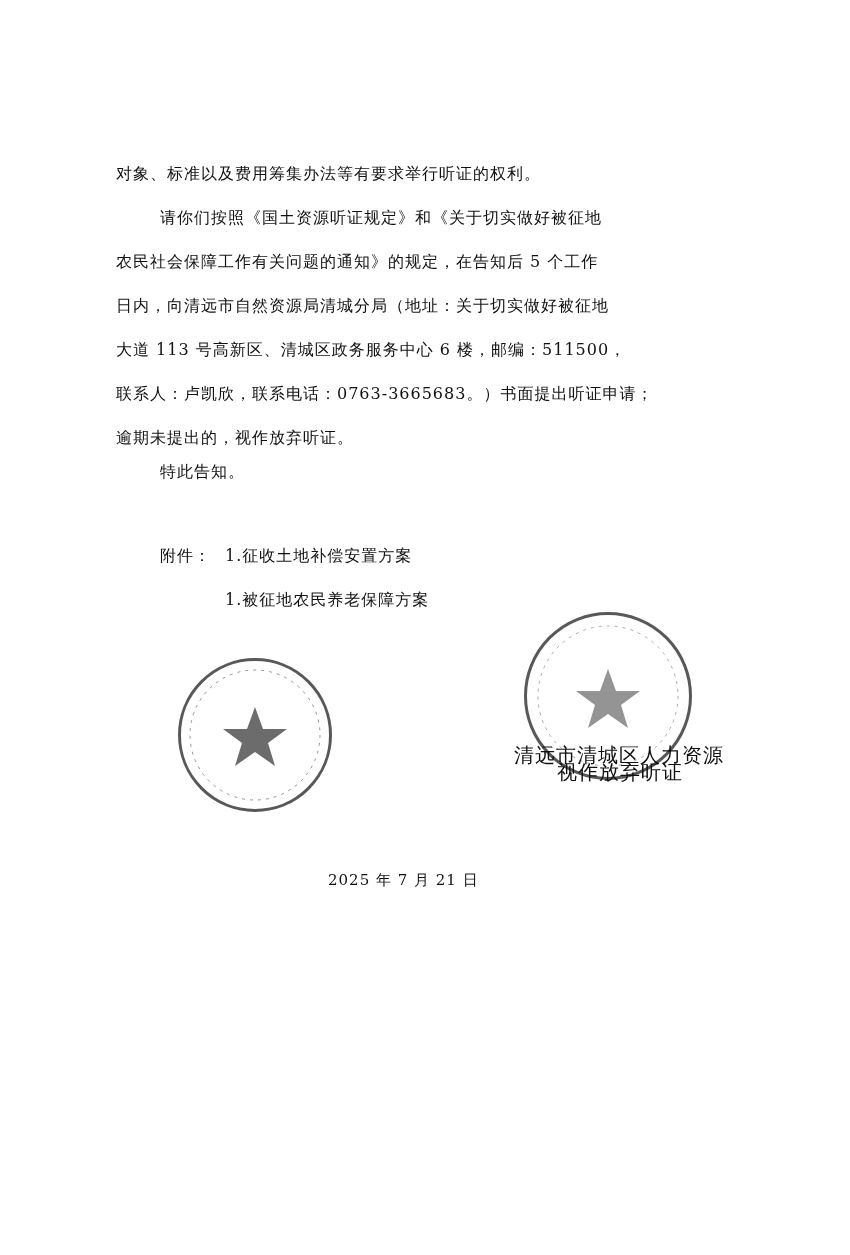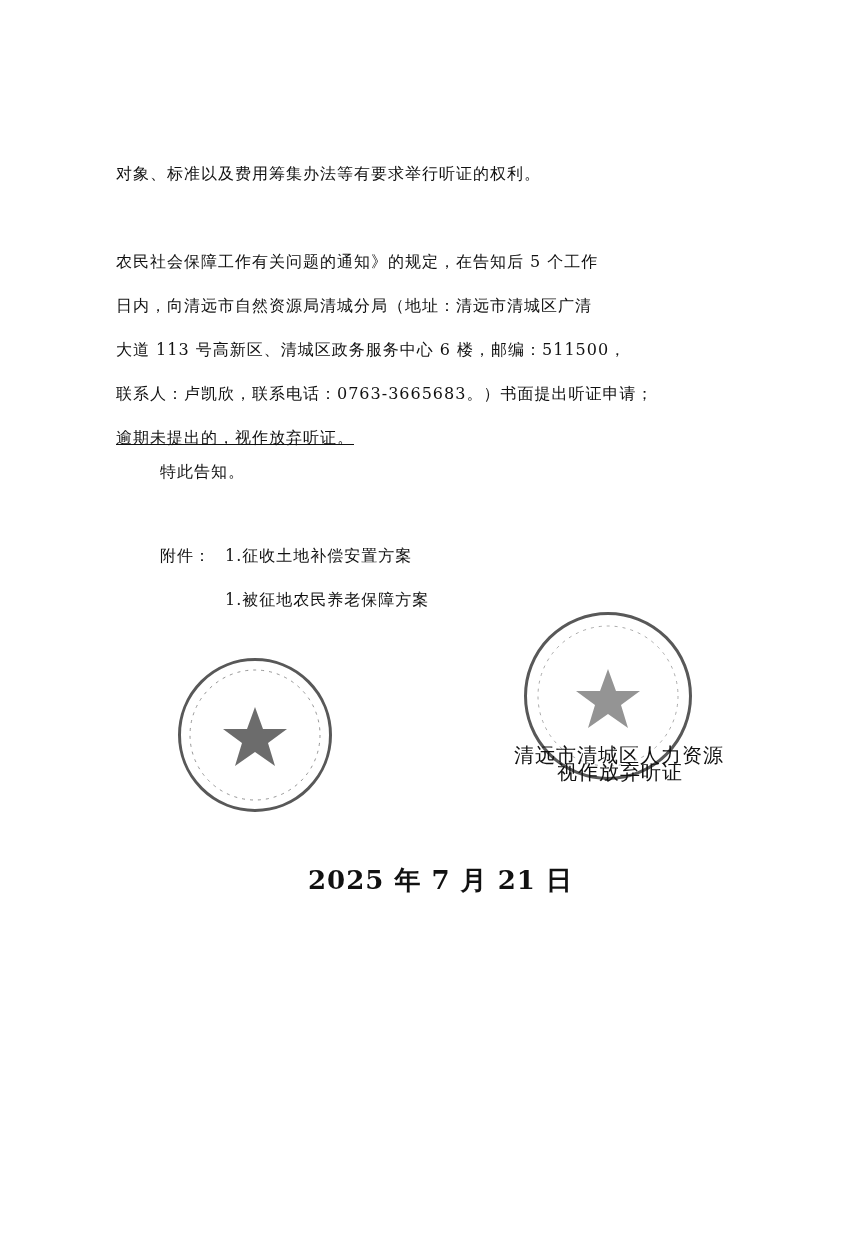--- a/index.html
+++ b/index.html
@@ -39,40 +39,40 @@
     .seal svg { position: absolute; left: 0; top: 0; }
     .sign {
       position: absolute;
       font-size: 20px;
       line-height: 40px;
       white-space: nowrap;
       letter-spacing: 1px;
     }
     .date {
       position: absolute;
-      left: 308px;
+      left: 328px;
       top: 860px;
-      font-size: 26px;
+      font-size: 15px;
       line-height: 40px;
       letter-spacing: 1px;
       white-space: nowrap;
-      font-weight: bold;
     }
   </style>
 </head>
 <body>
 
 <div class="page">
 
   <div class="line" style="top:154px;">对象、标准以及费用筹集办法等有要求举行听证的权利。</div>
+  <div class="line indent" style="top:198px;">请你们按照《国土资源听证规定》和《关于切实做好被征地</div>
   <div class="line" style="top:242px;">农民社会保障工作有关问题的通知》的规定，在告知后 5 个工作</div>
-  <div class="line" style="top:286px;">日内，向清远市自然资源局清城分局（地址：清远市清城区广清</div>
+  <div class="line" style="top:286px;">日内，向清远市自然资源局清城分局（地址：关于切实做好被征地</div>
   <div class="line" style="top:330px;text-align:center;">大道 113 号高新区、清城区政务服务中心 6 楼，邮编：511500，</div>
   <div class="line" style="top:374px;">联系人：卢凯欣，联系电话：0763-3665683。）书面提出听证申请；</div>
-  <div class="line" style="top:418px;text-decoration:underline;">逾期未提出的，视作放弃听证。</div>
+  <div class="line" style="top:418px;">逾期未提出的，视作放弃听证。</div>
   <div class="line indent" style="top:452px;">特此告知。</div>
 
   <div class="line indent" style="top:536px;">附件：</div>
   <div class="line" style="left:225px; top:536px;">1.征收土地补偿安置方案</div>
   <div class="line" style="left:225px; top:580px;">1.被征地农民养老保障方案</div>
 
   <div class="seal" style="left:178px; top:658px; width:148px; height:148px;">
     <svg width="148" height="148" viewBox="0 0 148 148">
       <polygon points="74,46 82,68 106,68 87,82 94,105 74,91 54,105 61,82 42,68 66,68" fill="#444444"></polygon>
       <circle cx="74" cy="74" r="65" fill="none" stroke="#555" stroke-width="0.8" stroke-dasharray="3 5"></circle>

